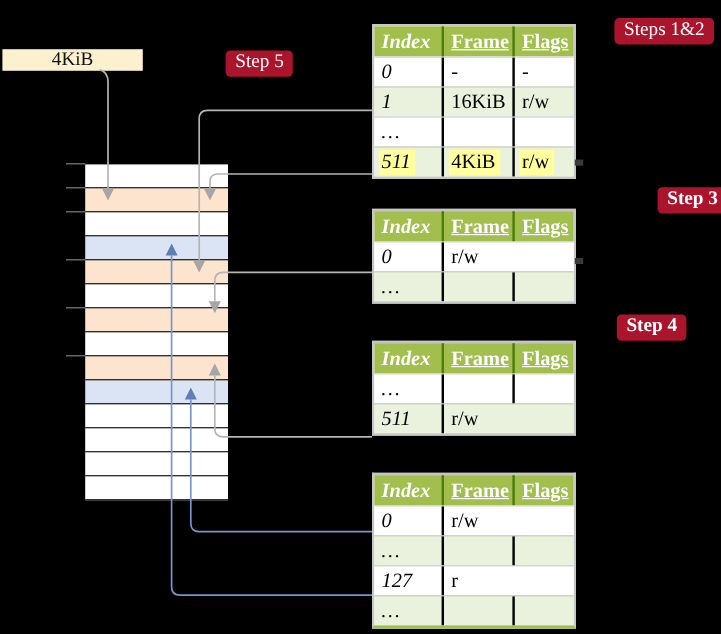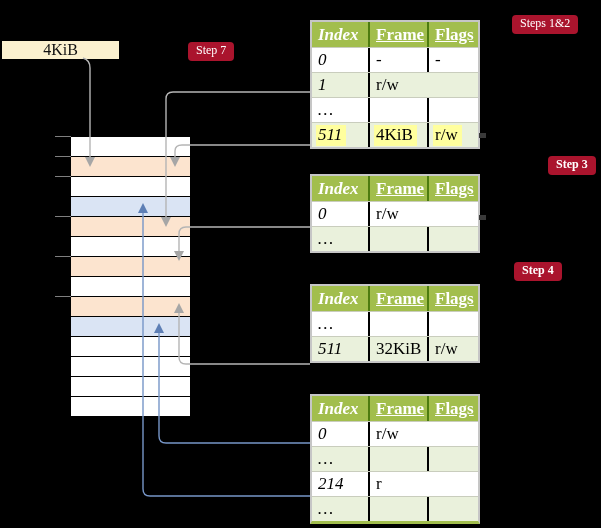--- a/index.html
+++ b/index.html
@@ -4,21 +4,21 @@
 <style>
   html,body{margin:0;padding:0;background:#000;}
   .canvas{position:relative;width:601px;height:528px;background:var(--background);overflow:hidden;
           font-family:"Liberation Serif","DejaVu Serif",serif;}
 
   
   .box4{position:absolute;left:2px;top:41px;width:117px;height:18px;background:var(--label-box-bg);
         color:#111;font-size:16px;text-align:center;line-height:18px;z-index:3;}
 
   
-  .badge{position:absolute;background:var(--badge-bg);color:var(--badge-text);font-size:12px;
+  .badge{position:absolute;background:var(--badge-bg);color:var(--badge-text);font-size:16px;
          padding:1px 8px 3px 8px;border-radius:4px;z-index:3;white-space:nowrap;}
   #badge-steps12{left:512px;top:15px;}
   #badge-step0{left:188px;top:42px;}
   #badge-step3{left:548px;top:156px;font-weight:bold;}
   #badge-step4{left:514px;top:262px;font-weight:bold;}
 
   
   .memory{position:absolute;left:71px;top:136px;width:119px;border-top:1px solid #000;z-index:1;}
   .mrow{height:20px;border-bottom:1px solid #000;box-sizing:border-box;}
   .mrow.white{background:var(--memory-white);}
@@ -52,21 +52,21 @@
   .stub{fill:#3a3a3a;}
 </style>
 </head>
 <body>
 
 <div class="canvas">
 
   <div class="box4">4KiB</div>
 
   <div class="badge" id="badge-steps12">Steps 1&amp;2</div>
-  <div class="badge" id="badge-step0">Step 7</div>
+  <div class="badge" id="badge-step0">Step 5</div>
   <div class="badge" id="badge-step3">Step 3</div>
   <div class="badge" id="badge-step4">Step 4</div>
 
   <div class="memory">
       <div class="mrow white"></div>
       <div class="mrow peach"></div>
       <div class="mrow white"></div>
       <div class="mrow blue"></div>
       <div class="mrow peach"></div>
       <div class="mrow white"></div>
@@ -94,20 +94,21 @@
         <div class="cell c1">Frame</div>
         <div class="cell c2">Flags</div>
       </div>
       <div class="prow body">
         <div class="cell c0">0</div>
         <div class="cell c1">-</div>
         <div class="cell c2">-</div>
       </div>
       <div class="prow body alt">
         <div class="cell c0">1</div>
+        <div class="cell c1">16KiB</div>
         <div class="cell c2">r/w</div>
       </div>
       <div class="prow body">
         <div class="cell c0">…</div>
         <div class="cell c1"></div>
         <div class="cell c2"></div>
       </div>
       <div class="prow body alt">
         <div class="cell c0">
           <span class="hl">511</span>
@@ -142,41 +143,40 @@
         <div class="cell c1">Frame</div>
         <div class="cell c2">Flags</div>
       </div>
       <div class="prow body">
         <div class="cell c0">…</div>
         <div class="cell c1"></div>
         <div class="cell c2"></div>
       </div>
       <div class="prow body alt">
         <div class="cell c0">511</div>
-        <div class="cell c1">32KiB</div>
         <div class="cell c2">r/w</div>
       </div>
     </div>
   <div class="pt" id="pt4">
       <div class="prow header">
         <div class="cell c0">Index</div>
         <div class="cell c1">Frame</div>
         <div class="cell c2">Flags</div>
       </div>
       <div class="prow body">
         <div class="cell c0">0</div>
         <div class="cell c2">r/w</div>
       </div>
       <div class="prow body alt">
         <div class="cell c0">…</div>
         <div class="cell c1"></div>
         <div class="cell c2"></div>
       </div>
       <div class="prow body">
-        <div class="cell c0">214</div>
+        <div class="cell c0">127</div>
         <div class="cell c2">r</div>
       </div>
       <div class="prow body alt">
         <div class="cell c0">…</div>
         <div class="cell c1"></div>
         <div class="cell c2"></div>
       </div>
     </div>
 
   <svg class="wires" width="601" height="528" viewBox="0 0 601 528">

